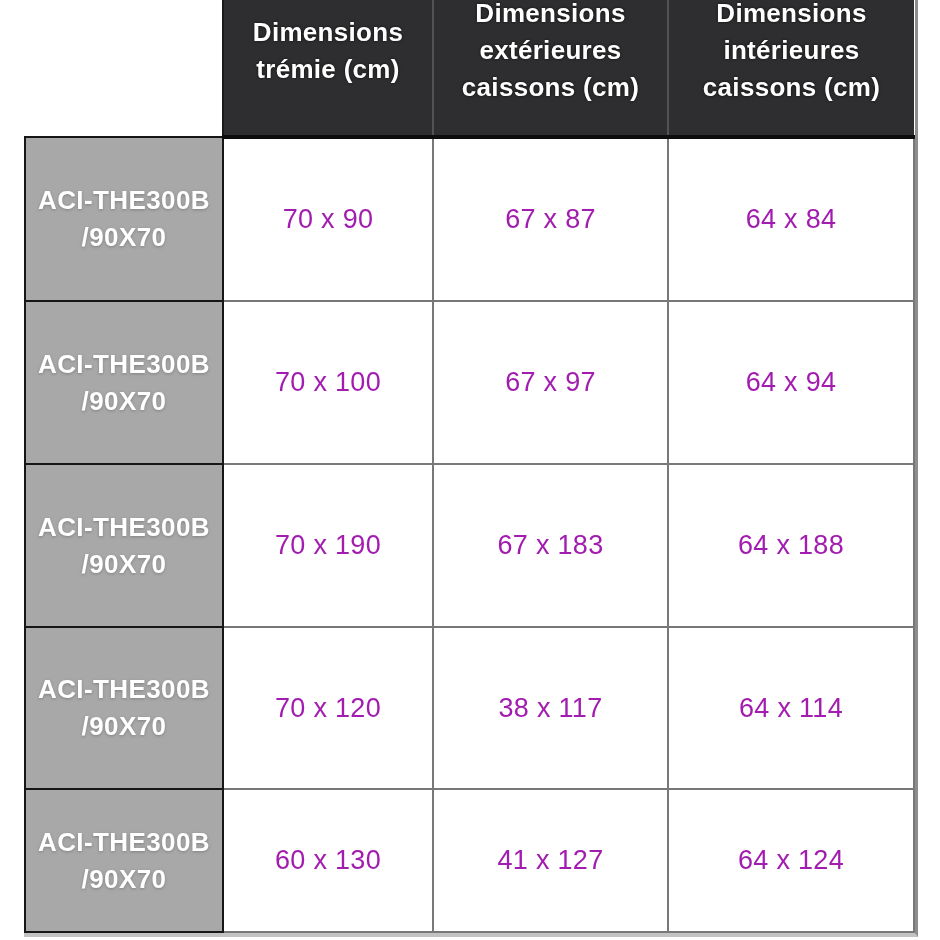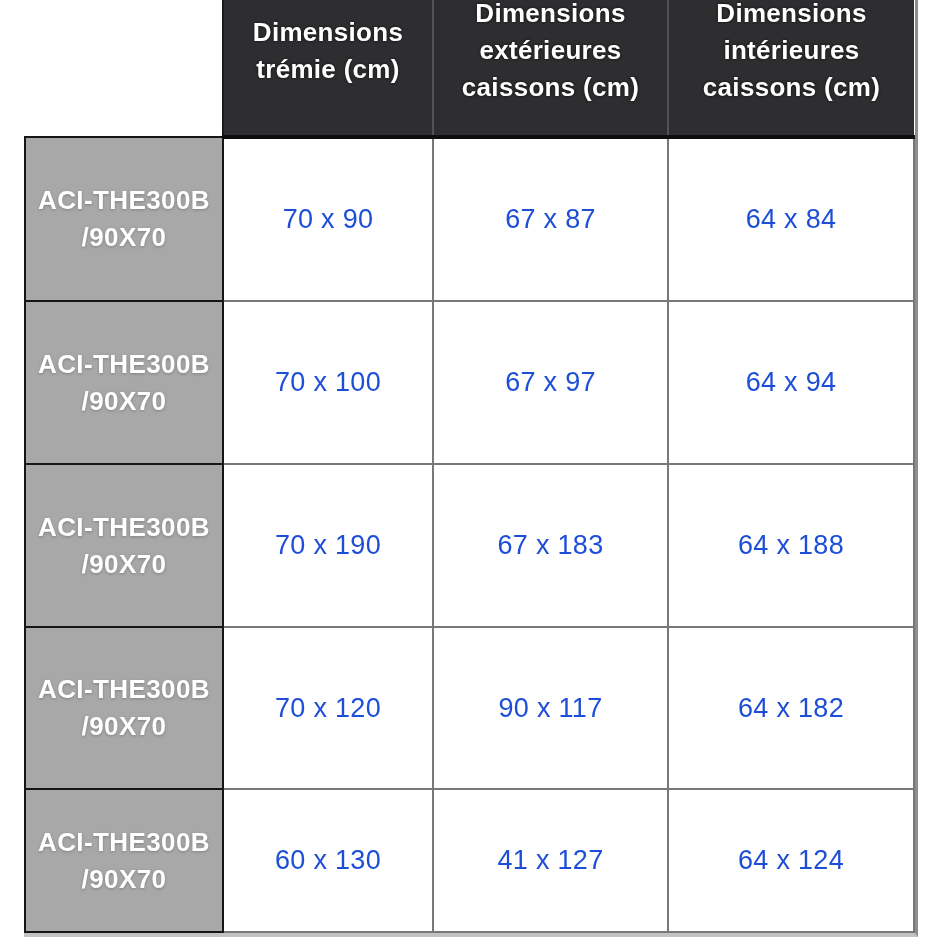--- a/index.html
+++ b/index.html
@@ -57,21 +57,21 @@
     font-size: 26px;
     line-height: 37px;
     font-weight: 600;
     letter-spacing: 0.4px;
     border: 2px solid #161616;
     text-shadow: 0 1px 3px rgba(96,96,96,0.55);
     padding: 0 4px;
   }
   .data-cell {
     background: #ffffff;
-    color: #1d4ed8;
+    color: #a21caf;
     font-size: 27px;
     font-weight: 400;
     border: 2px solid #787878;
     letter-spacing: 0.3px;
   }
   tr.hrow    { height: 171px; }
   tr.r0      { height: 164px; }
   tr.r1      { height: 163px; }
   tr.r2      { height: 163px; }
   tr.r3      { height: 162px; }
@@ -111,22 +111,22 @@
       </tr>
       <tr class="r2">
         <td class="model-cell">ACI-THE300B /90X70</td>
         <td class="data-cell">70 x 190</td>
         <td class="data-cell">67 x 183</td>
         <td class="data-cell">64 x 188</td>
       </tr>
       <tr class="r3">
         <td class="model-cell">ACI-THE300B /90X70</td>
         <td class="data-cell">70 x 120</td>
-        <td class="data-cell">90 x 117</td>
-        <td class="data-cell">64 x 182</td>
+        <td class="data-cell">38 x 117</td>
+        <td class="data-cell">64 x 114</td>
       </tr>
       <tr class="r4">
         <td class="model-cell">ACI-THE300B /90X70</td>
         <td class="data-cell">60 x 130</td>
         <td class="data-cell">41 x 127</td>
         <td class="data-cell">64 x 124</td>
       </tr>
     </tbody>
   </table>
 </div>

